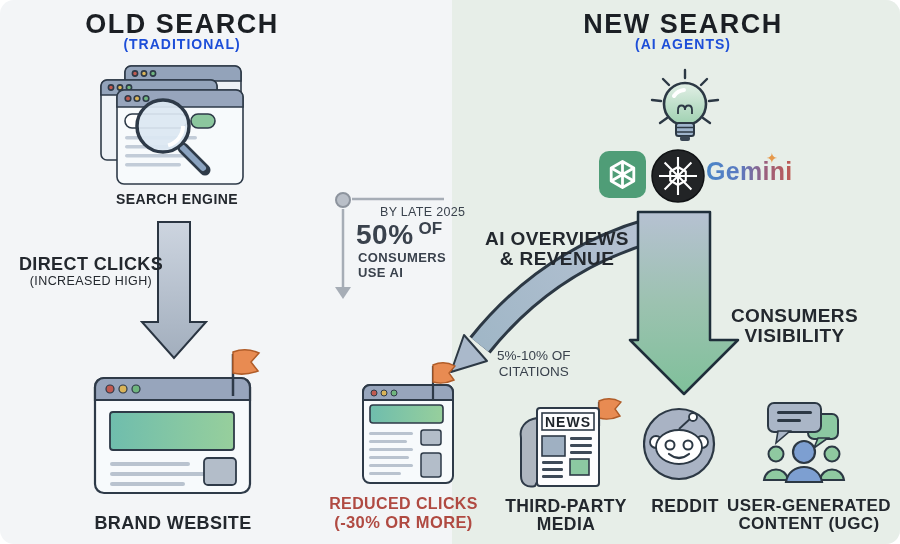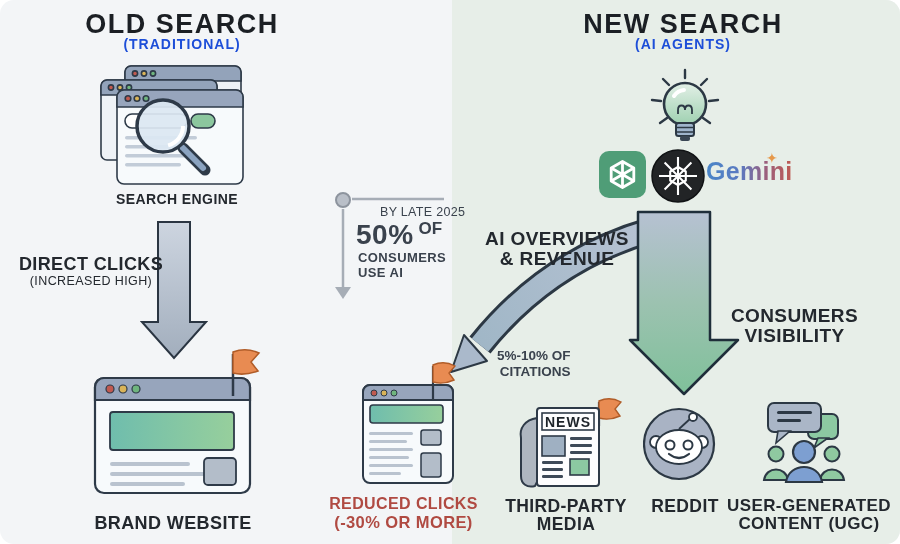--- a/index.html
+++ b/index.html
@@ -16,21 +16,21 @@
   .subtitle{font-size:14px;font-weight:700;letter-spacing:1px;color:#1d4ed8;}
   .big-lbl{font-size:14px;font-weight:700;}
   .mid-lbl{font-size:18px;font-weight:700;}
   .small-lbl{font-size:12.5px;font-weight:500;}
   .tl-txt{color:var(--text-slate);font-weight:400;font-size:12.5px;letter-spacing:.3px;padding-left:22px;}
   .tl-row{display:flex;align-items:flex-start;color:var(--text-slate);}
   .tl-stat{font-size:28px;font-weight:700;letter-spacing:.5px;}
   .tl-suffix{font-size:17px;font-weight:600;margin-left:5px;}
   .tl-line{color:var(--text-slate);font-weight:600;font-size:13px;letter-spacing:.4px;text-align:right;}
   .two-line{font-size:19px;font-weight:700;line-height:20px;}
-  .cite{font-size:13.5px;font-weight:700;line-height:16px;text-align:right;color:var(--text-slate);}
+  .cite{font-size:13.5px;font-weight:400;line-height:16px;text-align:center;color:var(--text-slate);}
   .red{color:var(--red-label);}
   .gemini{font-size:25px;font-weight:600;letter-spacing:.3px;
     background:linear-gradient(90deg,#4a86c8 0%,#5b79c0 40%,#9a5f7e 68%,#c05a50 100%);
     -webkit-background-clip:text;background-clip:text;color:transparent;-webkit-text-fill-color:transparent;}
   .sparkle{position:absolute;top:-7px;left:60px;color:#e6984a;font-size:14px;
     -webkit-text-fill-color:#e6984a;}
   svg{display:block;}
 </style>
 </head>
 <body>

